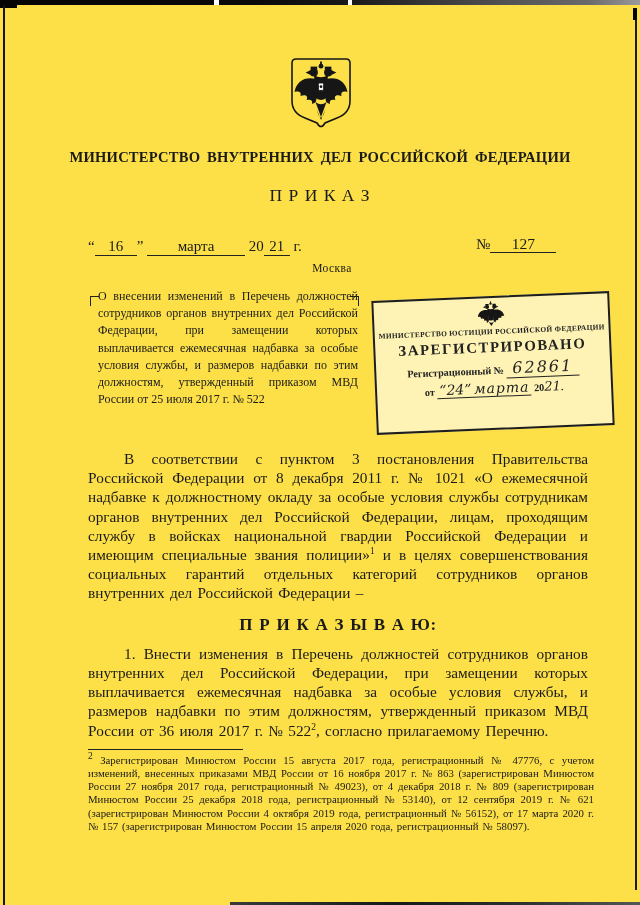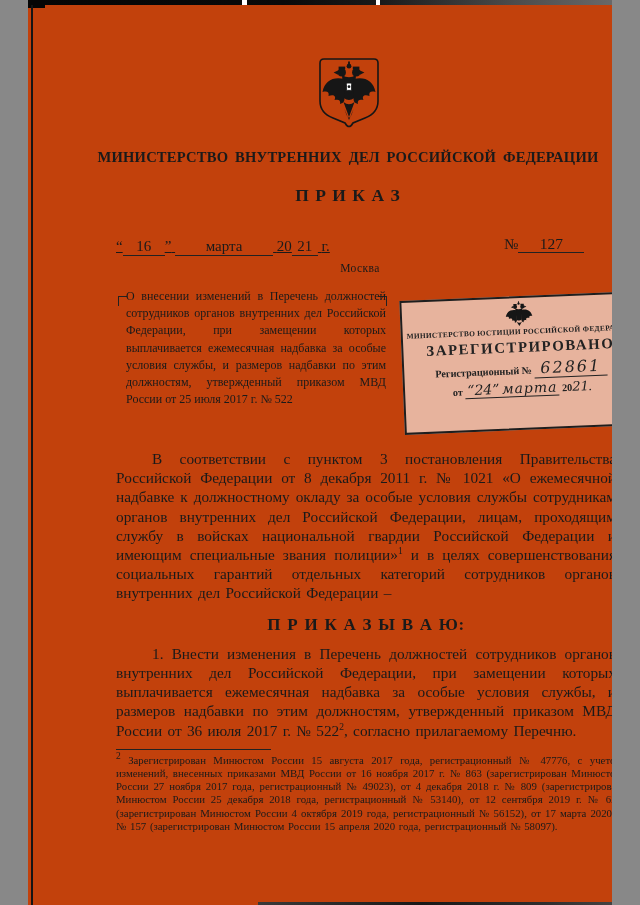--- a/index.html
+++ b/index.html
@@ -1,43 +1,43 @@
 <!DOCTYPE html>
 <html lang="ru"><head>
 <meta charset="utf-8">
 <style>
   html,body{margin:0;padding:0;background:#888;}
   .page{
     position:relative;
-    width:584px;height:905px;
+    width:640px;height:905px;
     margin:0 auto;
-    background:#c2410c;
+    background:#fde047;
     overflow:hidden;
     font-family:"Liberation Serif","DejaVu Serif",serif;
     color:#1a1a1a;
   }
   
   .edge-top{position:absolute;left:0;top:0;width:640px;height:5px;
     background:linear-gradient(to right,#050505 0%,#0a0a0a 40%,#1a1a1a 55%,#4a4a4a 75%,#6a6a6a 92%,#9a9a9a 100%);}
   .edge-top-notch{position:absolute;left:0;top:0;width:17px;height:8px;background:#050505;}
   .edge-gap1{position:absolute;left:214px;top:0;width:5px;height:5px;background:#fff;}
   .edge-gap2{position:absolute;left:348px;top:0;width:4px;height:5px;background:#fff;}
   .edge-left{position:absolute;left:3px;top:5px;width:2px;height:900px;background:#141414;}
   .edge-right{position:absolute;left:635px;top:8px;width:2px;height:882px;background:#1c1c1c;}
   .edge-right-tick{position:absolute;left:633px;top:8px;width:4px;height:12px;background:#050505;}
   .edge-bottom{position:absolute;left:230px;bottom:0;width:410px;height:3px;
     background:linear-gradient(to right,#3a3a3a,#181818 40%,#2e2e2e 70%,#555);}
   
   .emblem{position:absolute;left:289px;top:57px;width:64px;height:76px;}
   .ministry-title{position:absolute;left:0;top:149px;width:640px;text-align:center;
     font-size:14.6px;font-weight:bold;letter-spacing:.2px;word-spacing:3px;}
   .doc-title{position:absolute;left:0;top:185px;width:640px;text-align:center;
-    font-size:17.5px;font-weight:bold;letter-spacing:1px;}
+    font-size:17.5px;font-weight:normal;letter-spacing:1px;}
   
-  .date-left{position:absolute;left:88px;top:238px;font-size:15px;white-space:nowrap;text-decoration:underline;}
+  .date-left{position:absolute;left:88px;top:238px;font-size:15px;white-space:nowrap;}
   .date-right{position:absolute;left:476px;top:236px;font-size:15px;white-space:nowrap;}
   .u{display:inline-block;border-bottom:1.2px solid #222;text-align:center;line-height:1.05;}
   .u-day{width:42px;}
   .u-month{width:98px;}
   .u-year{width:26px;}
   .u-num{width:66px;font-size:15.5px;}
   .city-label{position:absolute;left:0;top:262px;width:640px;text-align:center;
     font-size:11.5px;letter-spacing:.4px;transform:translateX(12px);}
   
   .corner-tl{position:absolute;left:90px;top:296px;width:8px;height:9px;

